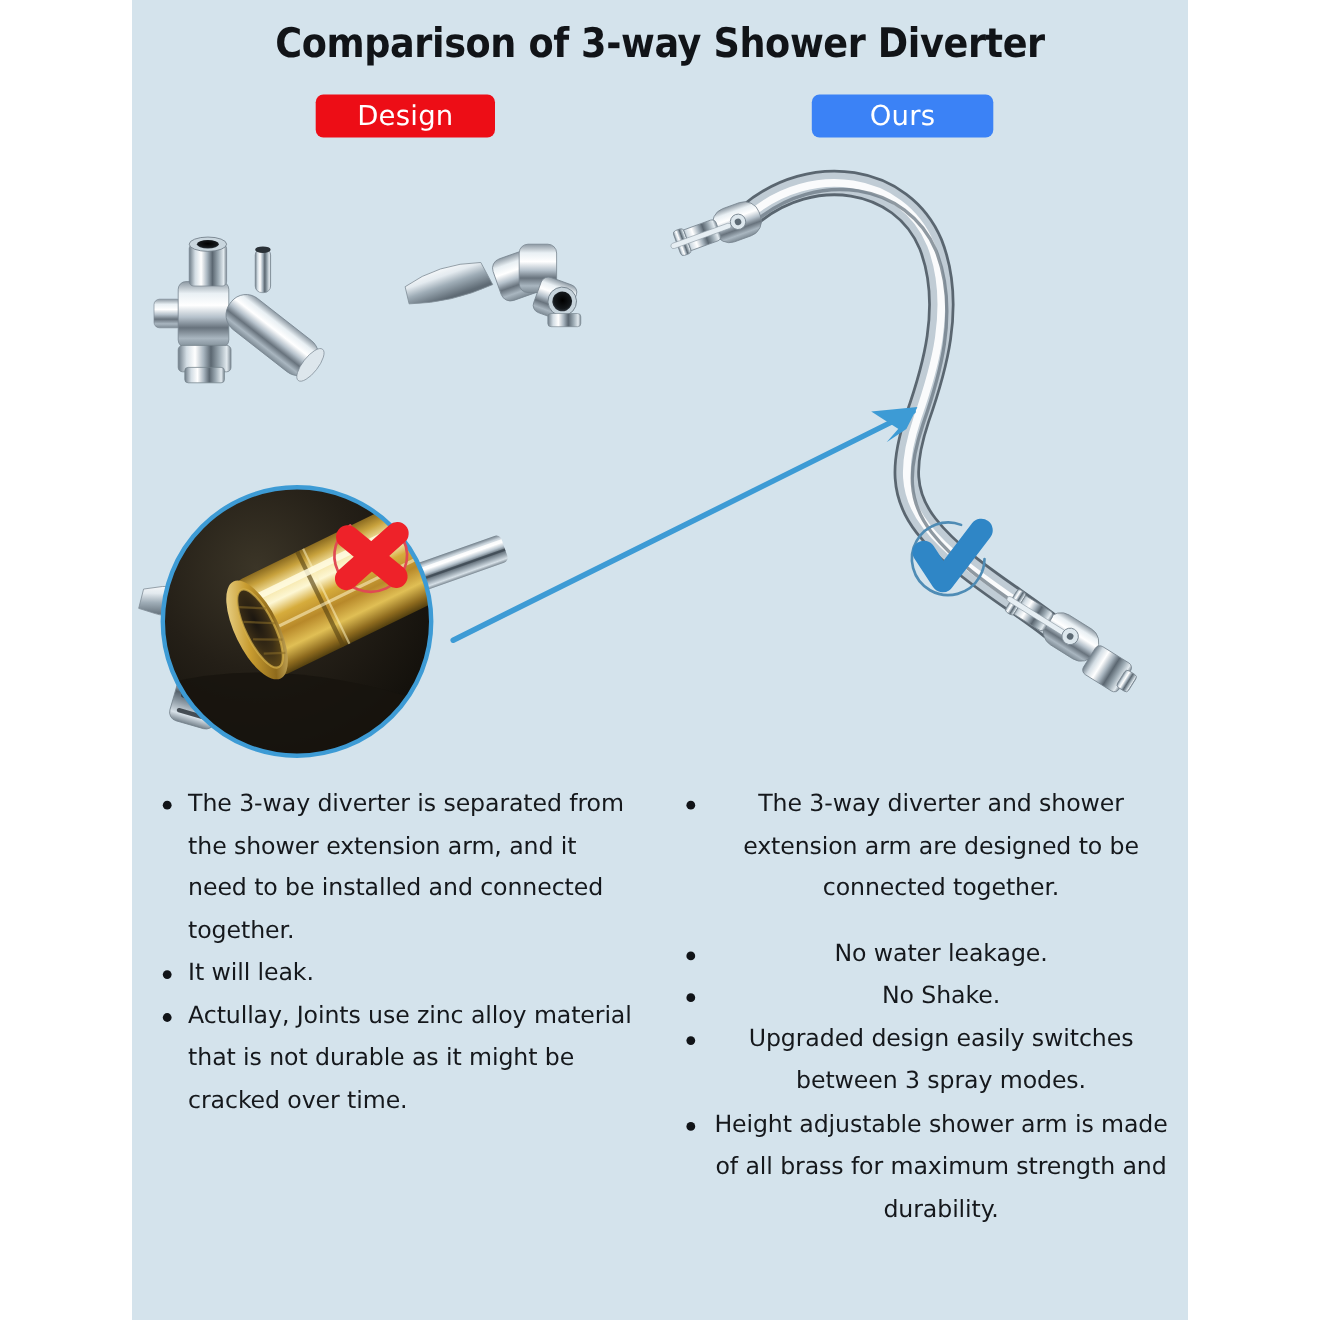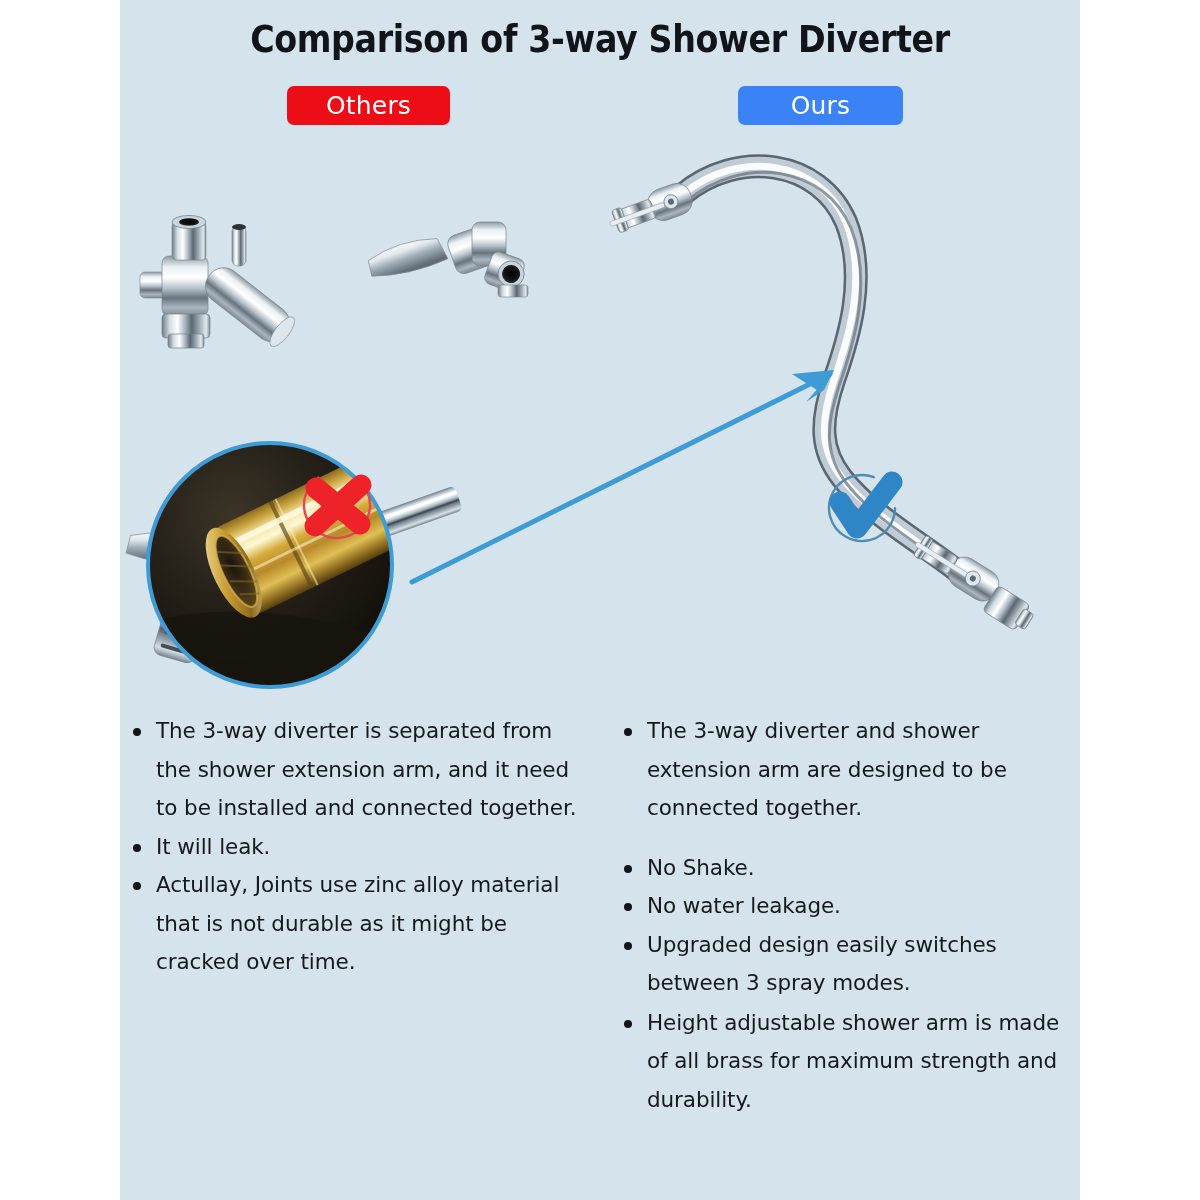--- a/index.html
+++ b/index.html
@@ -55,22 +55,22 @@
   #stage svg { display: block; }
 
   
   #cols {
     position: absolute;
     left: 0; top: 712px;
     width: 960px;
     display: flex;
   }
   .col { width: 480px; }
-  #col-left  { padding-left: 10px; padding-right: 22px; }
-  #col-right { padding-left: 21px; padding-right: 16px; }
+  #col-left  { padding-left: 25px; padding-right: 22px; }
+  #col-right { padding-left: 21px; padding-right: 16px; text-align: center; }
 
   ul.bullets { list-style: none; }
   ul.bullets li {
     position: relative;
     padding-left: 26px;
     font-size: 21.5px;
     line-height: 38.5px;
     color: #15181c;
     font-family: "DejaVu Sans", sans-serif;
     letter-spacing: -0.1px;
@@ -87,21 +87,21 @@
   #col-right ul.bullets.group-2 { margin-top: 21px; }
   #col-right ul.bullets.group-3 { margin-top: 1px; }
 </style>
 </head>
 <body>
 
 <div id="panel">
 
   <div id="title">Comparison of 3-way Shower Diverter</div>
 
-  <div class="badge" id="badge-others">Others</div>
+  <div class="badge" id="badge-others">Design</div>
   <div class="badge" id="badge-ours">Ours</div>
 
   <div id="stage">
     <svg width="960" height="580" viewBox="0 0 960 580" xmlns="http://www.w3.org/2000/svg">
       <defs>
 
         <linearGradient id="chromeV" x1="0" y1="0" x2="0" y2="1">
           <stop offset="0%" stop-color="#6f7d88"></stop>
           <stop offset="14%" stop-color="#c9d4dc"></stop>
           <stop offset="30%" stop-color="#ffffff"></stop>
@@ -342,22 +342,22 @@
       <ul class="bullets group-2">
         <li>Actullay, Joints use zinc alloy material that is not durable as it might be cracked over time.</li>
       </ul>
     </div>
 
     <div class="col" id="col-right">
       <ul class="bullets group-1">
         <li>The 3-way diverter and shower extension arm are designed to be connected together.</li>
       </ul>
       <ul class="bullets group-2">
+        <li>No water leakage.</li>
         <li>No Shake.</li>
-        <li>No water leakage.</li>
         <li>Upgraded design easily switches between 3 spray modes.</li>
       </ul>
       <ul class="bullets group-3">
         <li>Height adjustable shower arm is made of all brass for maximum strength and durability.</li>
       </ul>
     </div>
 
   </div>
 </div>
 

